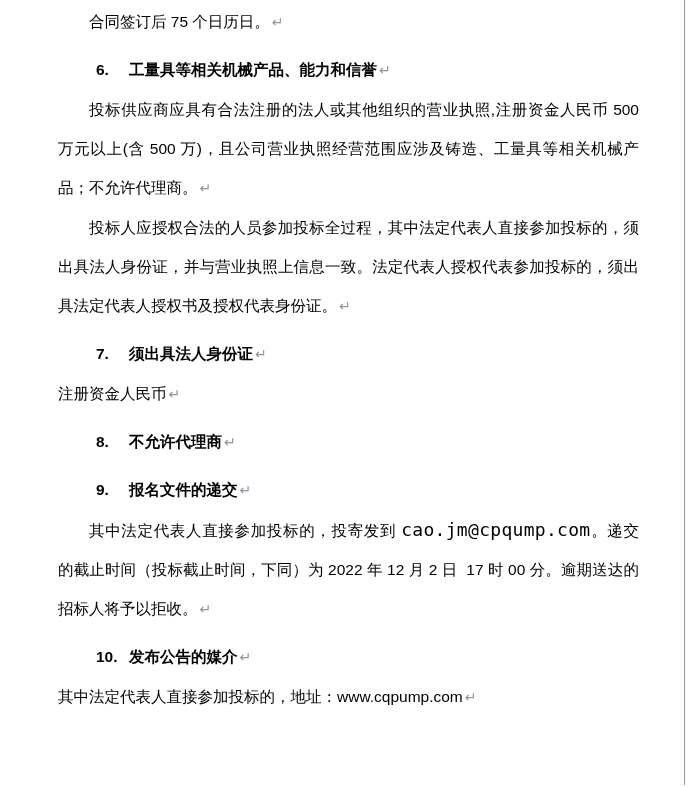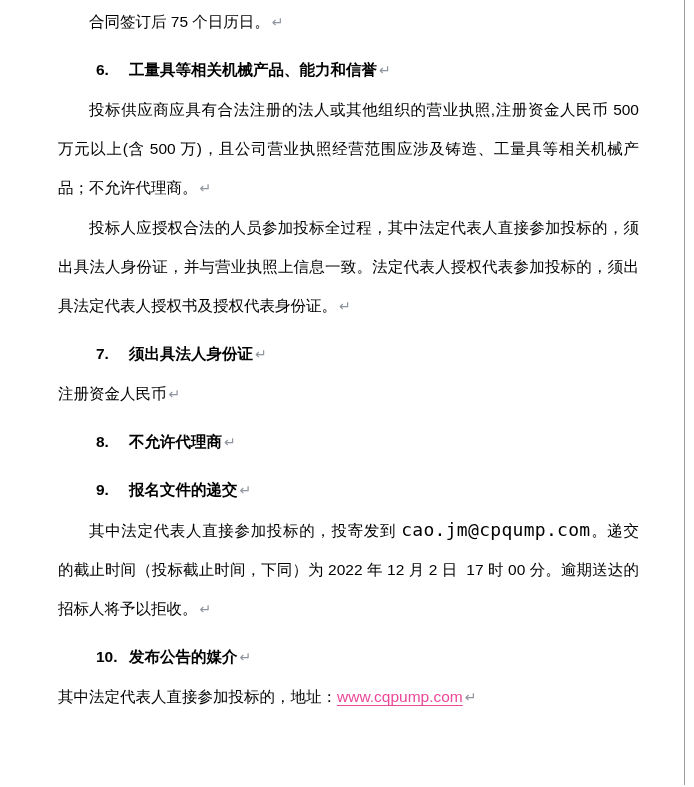--- a/index.html
+++ b/index.html
@@ -44,22 +44,21 @@
     font-weight: normal;
     margin-left: 2px;
     text-decoration: none;
   }
   .email {
     font-family: "DejaVu Sans Mono", monospace;
     font-size: 18px;
     letter-spacing: 0.3px;
   }
   .weblink {
-    color: #ec4899;
-    text-decoration: underline;
+    color: #000000;
     text-underline-offset: 3px;
     cursor: pointer;
   }
 </style>
 </head>
 <body>
 
 <div class="page">
 
   <p class="ind"><span>合同签订后 75 个日历日。</span><span class="mark">↵</span></p>

